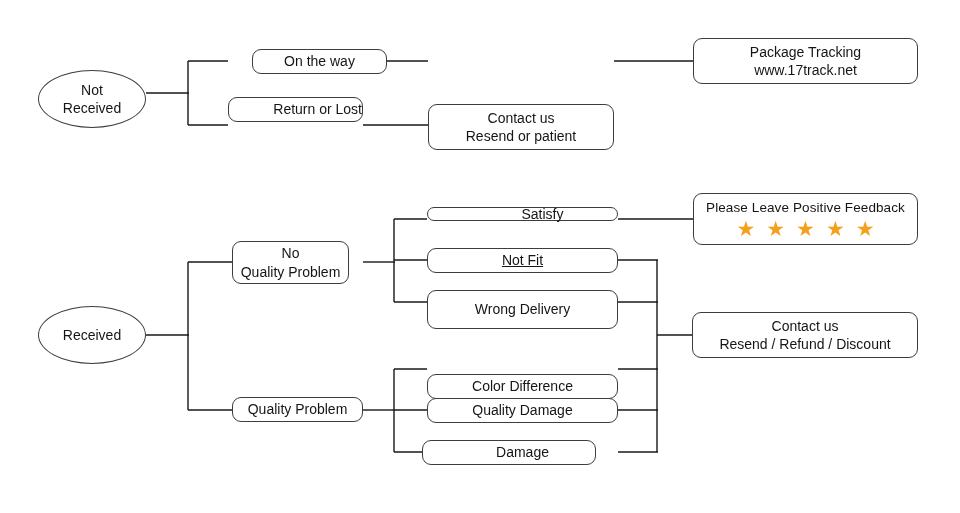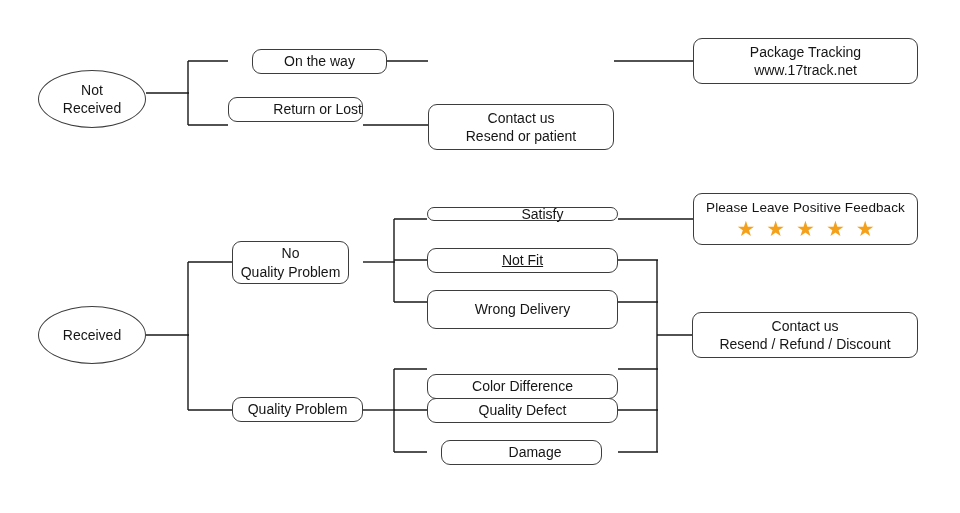--- a/index.html
+++ b/index.html
@@ -146,24 +146,24 @@
 
   <div class="node" style="left:427px; top:290px; width:191px; height:39px;">
     <span>Wrong Delivery</span>
   </div>
 
   <div class="node" style="left:427px; top:357px; width:191px; height:25px;margin-top:17px;">
     <span>Color Difference</span>
   </div>
 
   <div class="node" style="left:427px; top:398px; width:191px; height:25px;">
-    <span>Quality Defect</span>
+    <span>Quality Damage</span>
   </div>
 
-  <div class="node" style="left:441px; top:440px; width:161px; height:25px;padding-left:27px;">
+  <div class="node" style="left:422px; top:440px; width:174px; height:25px;padding-left:27px;">
     <span>Damage</span>
   </div>
 
   <div class="node" style="left:693px; top:193px; width:225px; height:52px;">
     <span class="feedback-label">Please Leave Positive Feedback</span>
     <span class="stars">
       <span style="color: rgb(245, 160, 27);">★</span>
       <span style="color: rgb(245, 160, 27);">★</span>
       <span style="color: rgb(245, 160, 27);">★</span>
       <span style="color: rgb(245, 160, 27);">★</span>

